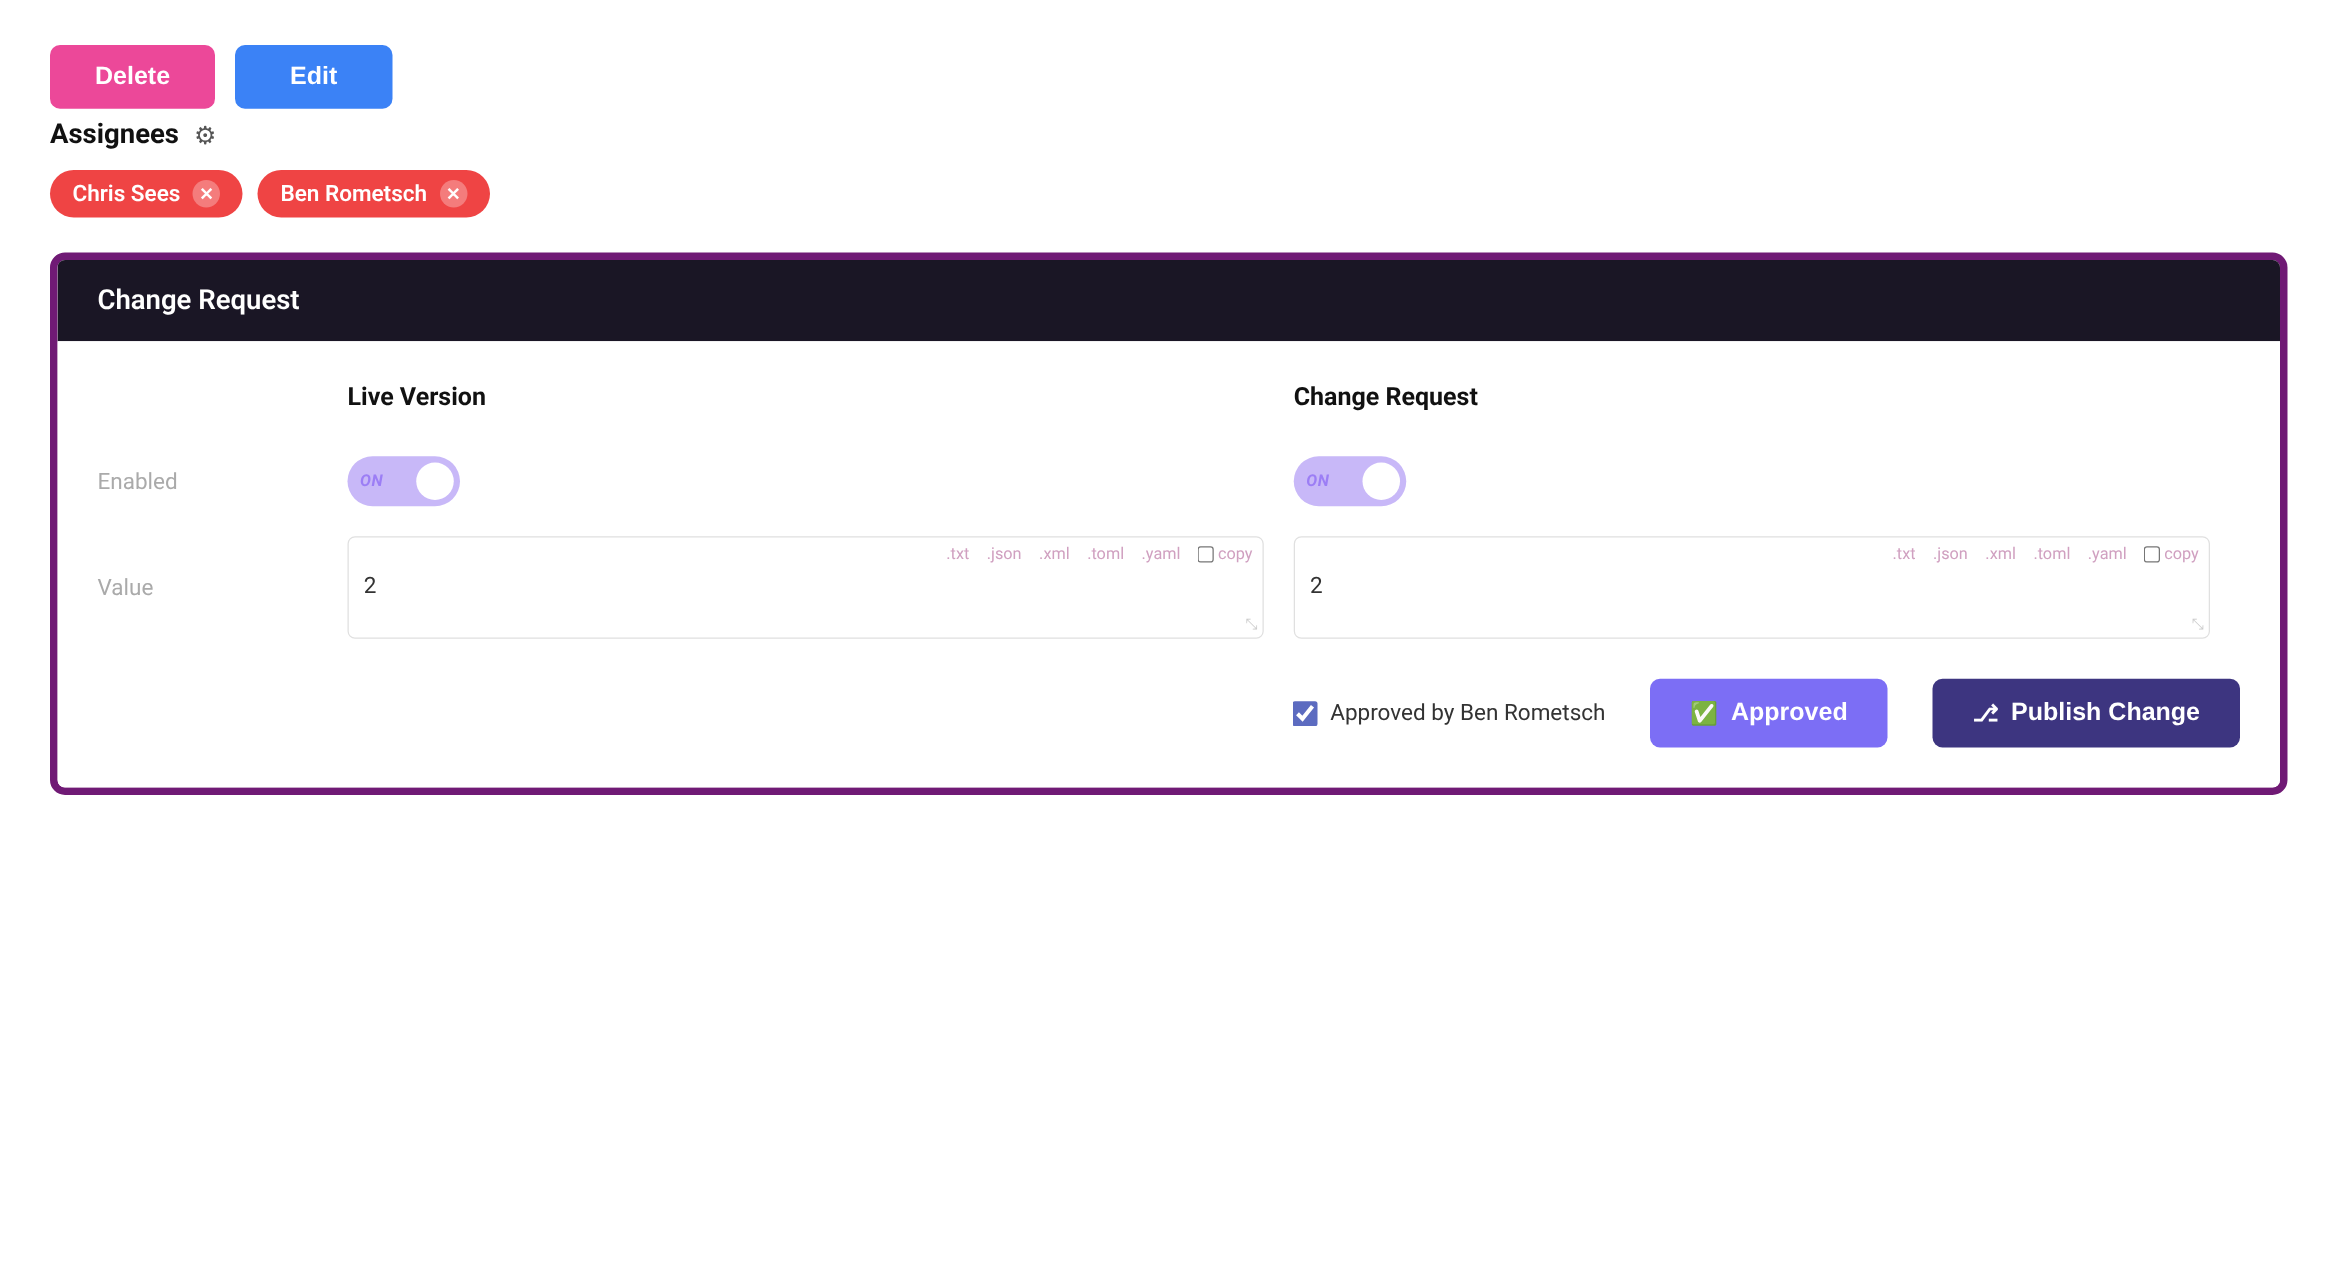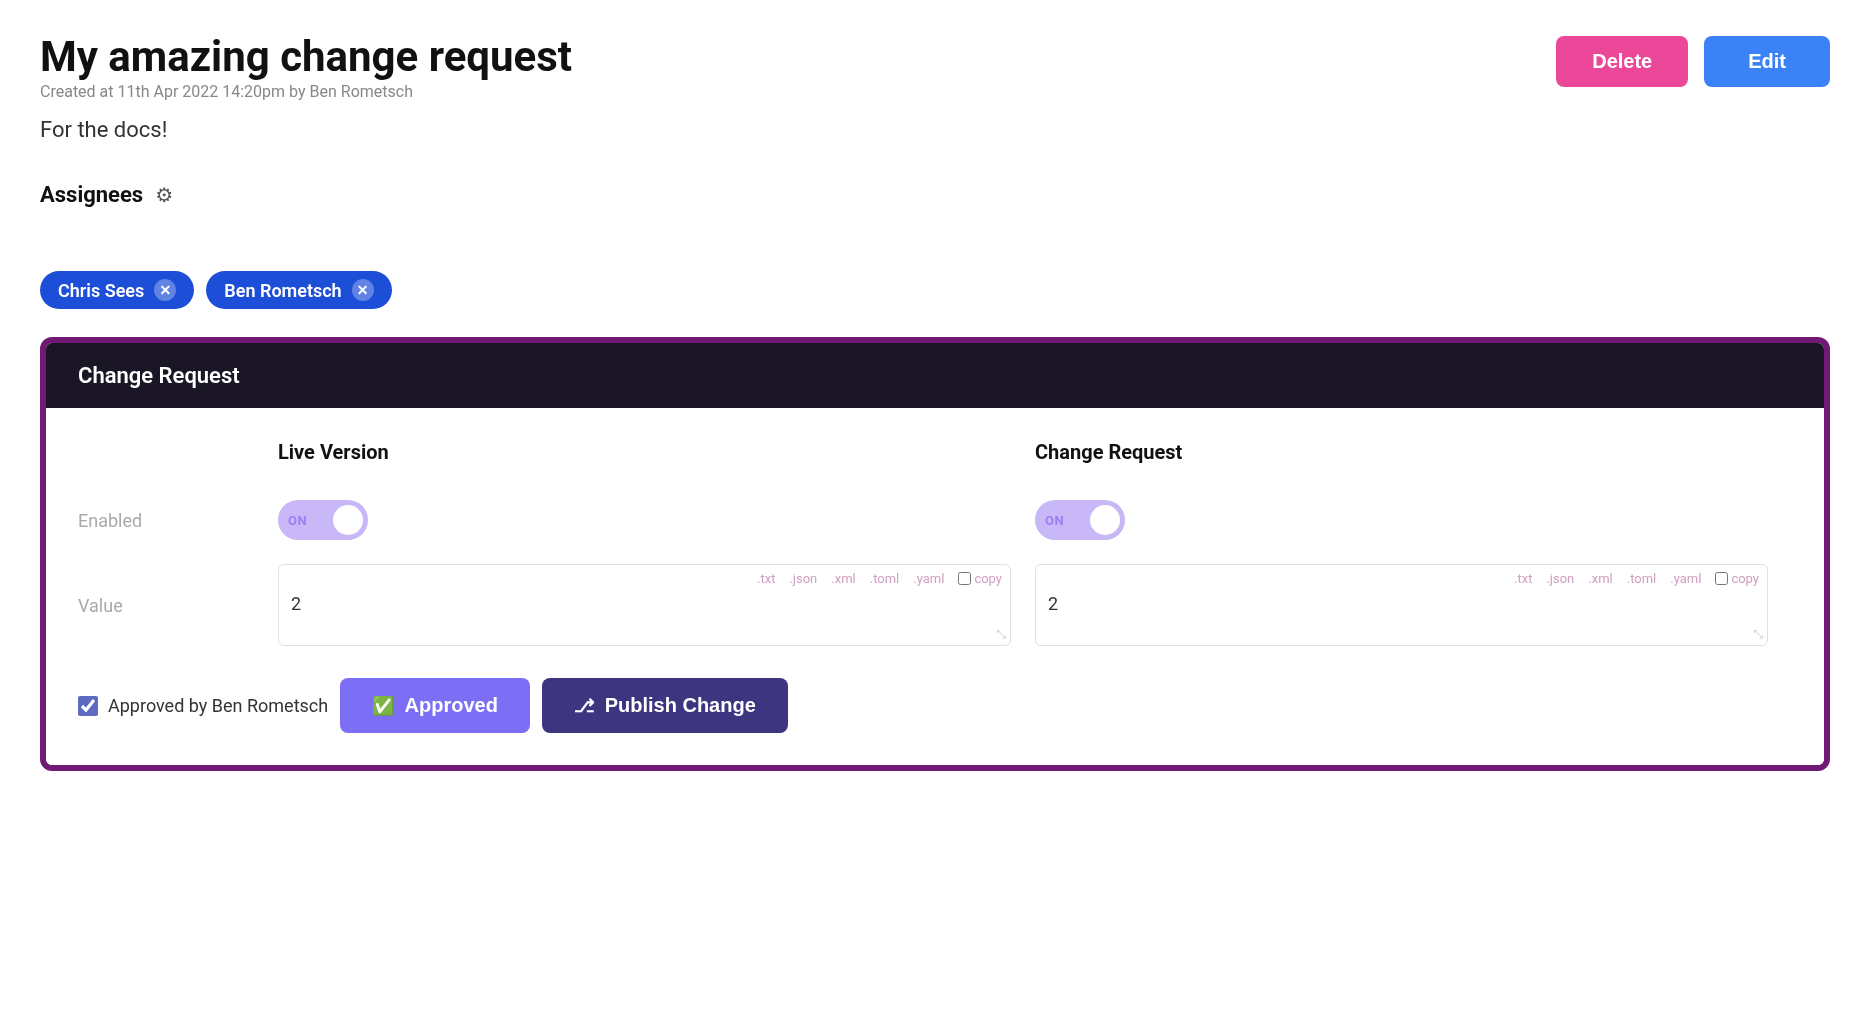--- a/index.html
+++ b/index.html
@@ -91,27 +91,26 @@
 
     .assignees-chips {
       display: flex;
       gap: 12px;
     }
 
     .chip {
       display: flex;
       align-items: center;
       gap: 10px;
-      background: #1d4ed8;
+      background: #ef4444;
       color: white;
       border-radius: 999px;
       padding: 8px 18px;
       font-size: 18px;
       font-weight: 600;
-      margin-top: 48px;
     }
 
     .chip-close {
       display: flex;
       align-items: center;
       justify-content: center;
       background: rgba(255,255,255,0.3);
       border-radius: 50%;
       width: 22px;
       height: 22px;
@@ -164,20 +163,21 @@
       align-items: center;
     }
 
     .compare-grid .col-label-spacer {
       
     }
 
     .toggle-container {
       display: flex;
       padding: 16px 24px 16px 0;
+      font-style: italic;
     }
 
     .toggle {
       display: flex;
       align-items: center;
       background: #c8b8f8;
       border-radius: 999px;
       padding: 4px 6px 4px 10px;
       gap: 8px;
       width: 90px;
@@ -251,22 +251,23 @@
     .resize-handle {
       position: absolute;
       bottom: 4px;
       right: 4px;
       color: #cccccc;
       font-size: 12px;
     }
 
     .footer-row {
       display: flex;
-      align-items: center;
-      gap: 12px;
+      justify-content: flex-end;
+      align-items: center;
+      gap: 36px;
       margin-top: 24px;
     }
 
     .approved-check-row {
       display: flex;
       align-items: center;
       gap: 10px;
       font-size: 18px;
       color: #333;
     }
@@ -310,25 +311,20 @@
     }
 
     .branch-icon {
       font-size: 18px;
     }
   </style>
 </head>
 <body>
 
 <div class="header-row">
-  <div>
-    <h1 class="page-title">My amazing change request</h1>
-    <p class="created-meta">Created at 11th Apr 2022 14:20pm by Ben Rometsch</p>
-    <p class="description">For the docs!</p>
-  </div>
   <div class="header-buttons">
     <button class="btn-delete">Delete</button>
     <button class="btn-edit">Edit</button>
   </div>
 </div>
 
 <div class="assignees-section">
   <div class="assignees-label-row">
     <span class="assignees-title">Assignees</span>
     <span class="gear-icon">⚙</span>

